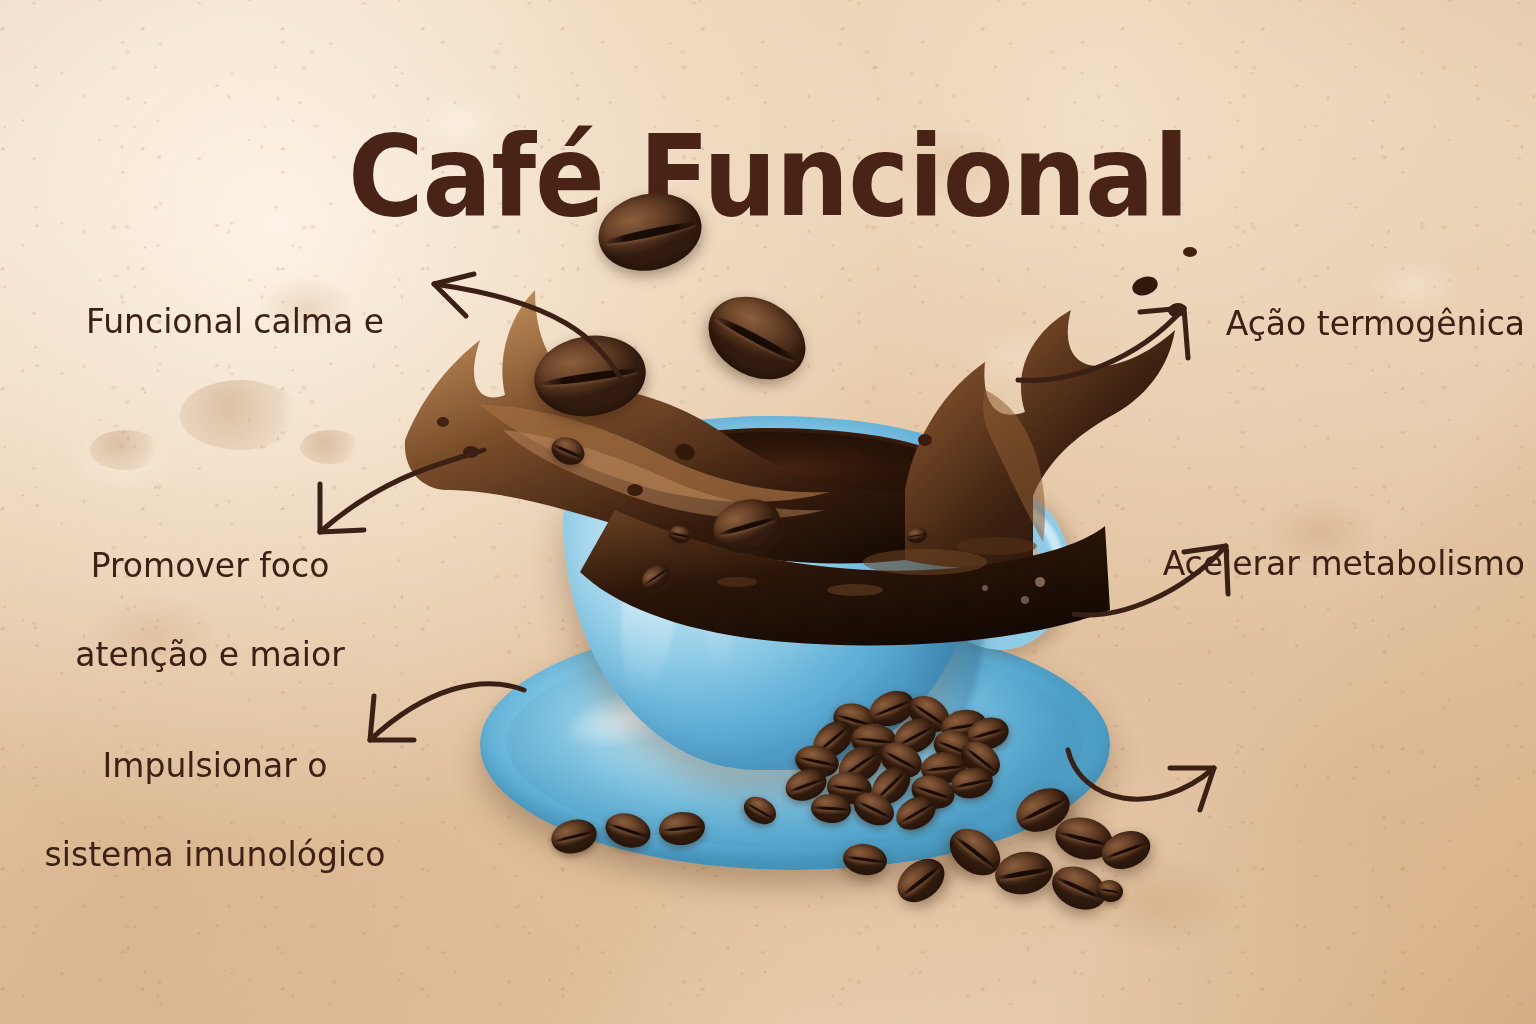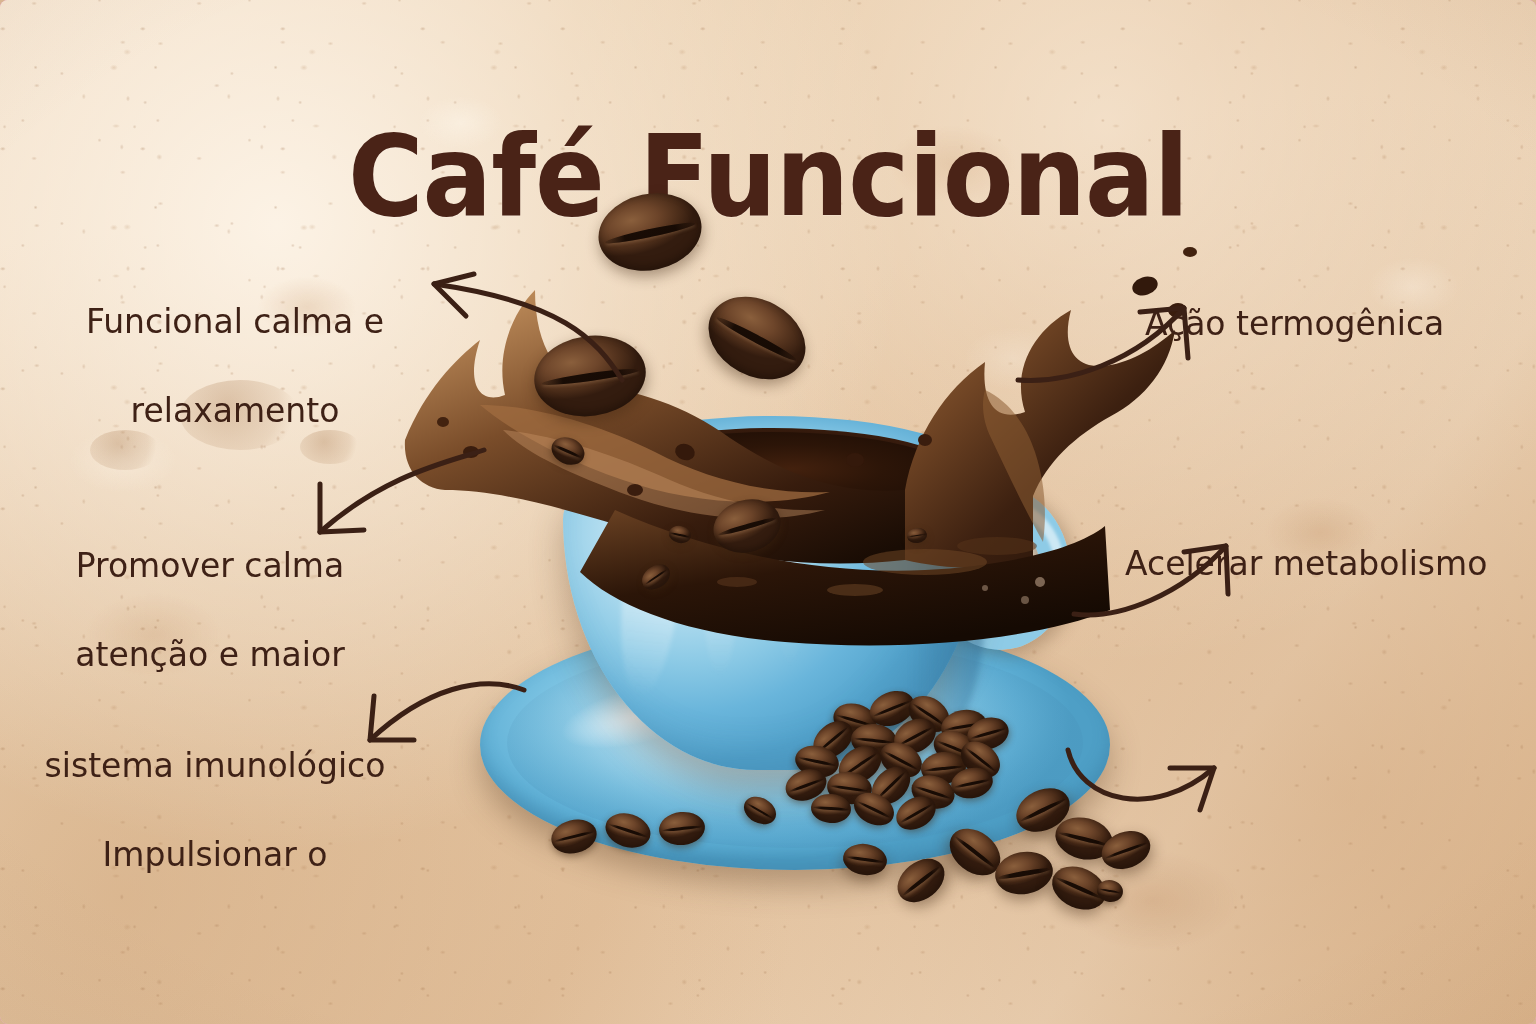--- a/index.html
+++ b/index.html
@@ -7,21 +7,20 @@
     padding: 0;
     background: #d8b590;
   }
   #stage {
     position: relative;
     width: 1536px;
     height: 1024px;
     overflow: hidden;
     font-family: "DejaVu Sans", sans-serif;
     background-color: #d946ef;
-    border-radius: 8px;
   }
 
   
   .bg-base {
     position: absolute;
     inset: 0;
     background-color: #ebd0b2;
     background-image:
       radial-gradient(circle at 18% 22%, rgba(255,248,238,.85) 0%, rgba(255,248,238,0) 42%),
       radial-gradient(circle at 72% 12%, rgba(255,246,233,.55) 0%, rgba(255,246,233,0) 38%),
@@ -120,21 +119,21 @@
   .label {
     position: absolute;
     color: #3e2116;
     font-family: "DejaVu Sans", sans-serif;
     font-size: 33px;
     line-height: 1.34;
     font-weight: 400;
     white-space: pre-line;
   }
   .label.left  { text-align: center; }
-  .label.right { text-align: left; }
+  .label.right { text-align: right; }
 
   
   .arrow { position: absolute; }
   .arrow svg { display: block; overflow: visible; }
   .arrow path { fill: none; stroke: #3b2015; stroke-linecap: round; stroke-linejoin: round; }
 
   
   .cup-wrap {
     position: absolute;
     left: 455px;
@@ -466,43 +465,42 @@
     <div class="bean hero" style="left:646px; top:512px; width:50px; height:36px; transform:rotate(-20deg);"></div>
     <div class="bean" style="left:642px; top:560px; width:26px; height:22px; transform:rotate(10deg);"></div>
   </div>
 
   <div class="bean hero" style="left:598px; top:194px; width:104px; height:76px; transform:rotate(-12deg);"></div>
   <div class="bean hero" style="left:534px; top:336px; width:112px; height:80px; transform:rotate(-8deg);"></div>
   <div class="bean hero" style="left:706px; top:300px; width:102px; height:76px; transform:rotate(28deg);"></div>
 
   <div class="label left" style="left:50px; top:256px; width:370px;">
     <div>Funcional calma e</div>
-    <div>relaxamento</div>
   </div>
   <div class="arrow" style="left:410px; top:252px;">
     <svg width="230" height="140" viewBox="0 0 230 140">
       <path d="M212,128 C186,86 150,50 24,32" stroke-width="5"></path>
       <path d="M24,32 L64,22 M24,32 L56,64" stroke-width="5"></path>
     </svg>
   </div>
 
   <div class="label left" style="left:40px; top:500px; width:340px;">
-    <div>Promover calma</div>
+    <div>Promover foco</div>
     <div>atenção e maior</div>
   </div>
   <div class="arrow" style="left:298px; top:440px;">
     <svg width="200" height="120" viewBox="0 0 200 120">
       <path d="M186,10 C150,22 88,34 22,92" stroke-width="5"></path>
       <path d="M22,92 L22,44 M22,92 L66,90" stroke-width="5"></path>
     </svg>
   </div>
 
   <div class="label left" style="left:20px; top:700px; width:390px;">
+    <div>Impulsionar o</div>
     <div>sistema imunológico</div>
-    <div>Impulsionar o</div>
   </div>
   <div class="arrow" style="left:352px; top:668px;">
     <svg width="180" height="110" viewBox="0 0 180 110">
       <path d="M172,22 C130,6 74,20 18,72" stroke-width="5"></path>
       <path d="M18,72 L22,28 M18,72 L62,72" stroke-width="5"></path>
     </svg>
   </div>
 
   <div class="label right" style="left:1145px; top:258px; width:380px;">
     <div>Ação termogênica</div>

